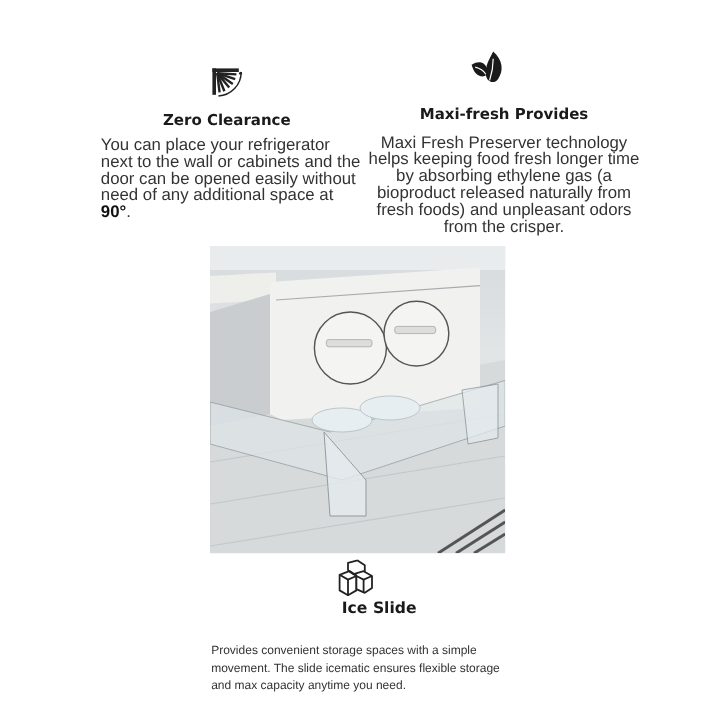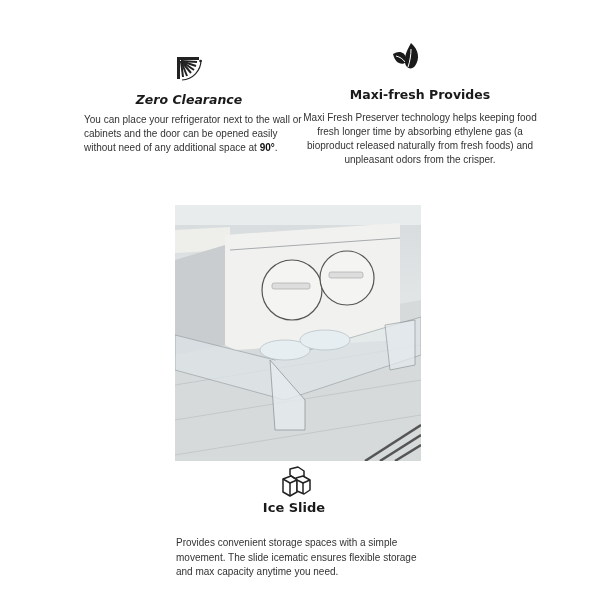--- a/index.html
+++ b/index.html
@@ -1,28 +1,28 @@
 <!DOCTYPE html>
 <html><head>
 <meta charset="utf-8">
 <style>
   html,body{margin:0;padding:0;background:#fff;}
   body{width:600px;height:600px;position:relative;overflow:hidden;font-family:"Liberation Sans",sans-serif;color:#222;}
   .abs{position:absolute;}
   .title{font-family:"DejaVu Sans",sans-serif;font-weight:bold;color:#1a1a1a;}
-  .body-text{font-size:10px;line-height:14px;color:#333;}
+  .body-text{font-size:14px;line-height:14px;color:#333;}
   #zc-icon{left:176px;top:56px;width:26px;height:26px;}
-  #zc-title{left:80px;width:218px;top:92px;font-size:12.5px;text-align:center;font-style:italic;}
+  #zc-title{left:80px;width:218px;top:92px;font-size:12.5px;text-align:center;}
   #zc-body{left:84px;top:113px;width:220px;text-align:left;}
   #mf-icon{left:391px;top:41px;width:30px;height:30px;}
   #mf-title{left:300px;width:240px;top:87px;font-size:12.5px;text-align:center;}
   #mf-body{left:300px;top:111px;width:240px;text-align:center;}
   #photo{left:175px;top:205px;width:246px;height:256px;background:linear-gradient(180deg,#d5dadc 0%,#e2e5e6 35%,#dcdfe1 70%,#cfd3d5 100%);overflow:hidden;}
   #is-icon{left:280px;top:466px;width:32px;height:32px;}
-  #is-title{left:171px;width:246px;top:500px;font-size:13px;text-align:center;}
+  #is-title{left:193px;width:246px;top:500px;font-size:13px;text-align:center;}
   #is-body{left:176px;top:536px;width:250px;text-align:left;font-size:10px;line-height:14.5px;}
   b.deg{font-weight:bold;color:#111;}
 </style>
 </head>
 <body>
 
 <div class="abs" id="zc-icon">
   <svg width="26" height="26" viewBox="0 0 26 26">
     <rect x="1" y="1" width="3" height="22" fill="#222"></rect>
     <rect x="1" y="1" width="22" height="3" fill="#222"></rect>

